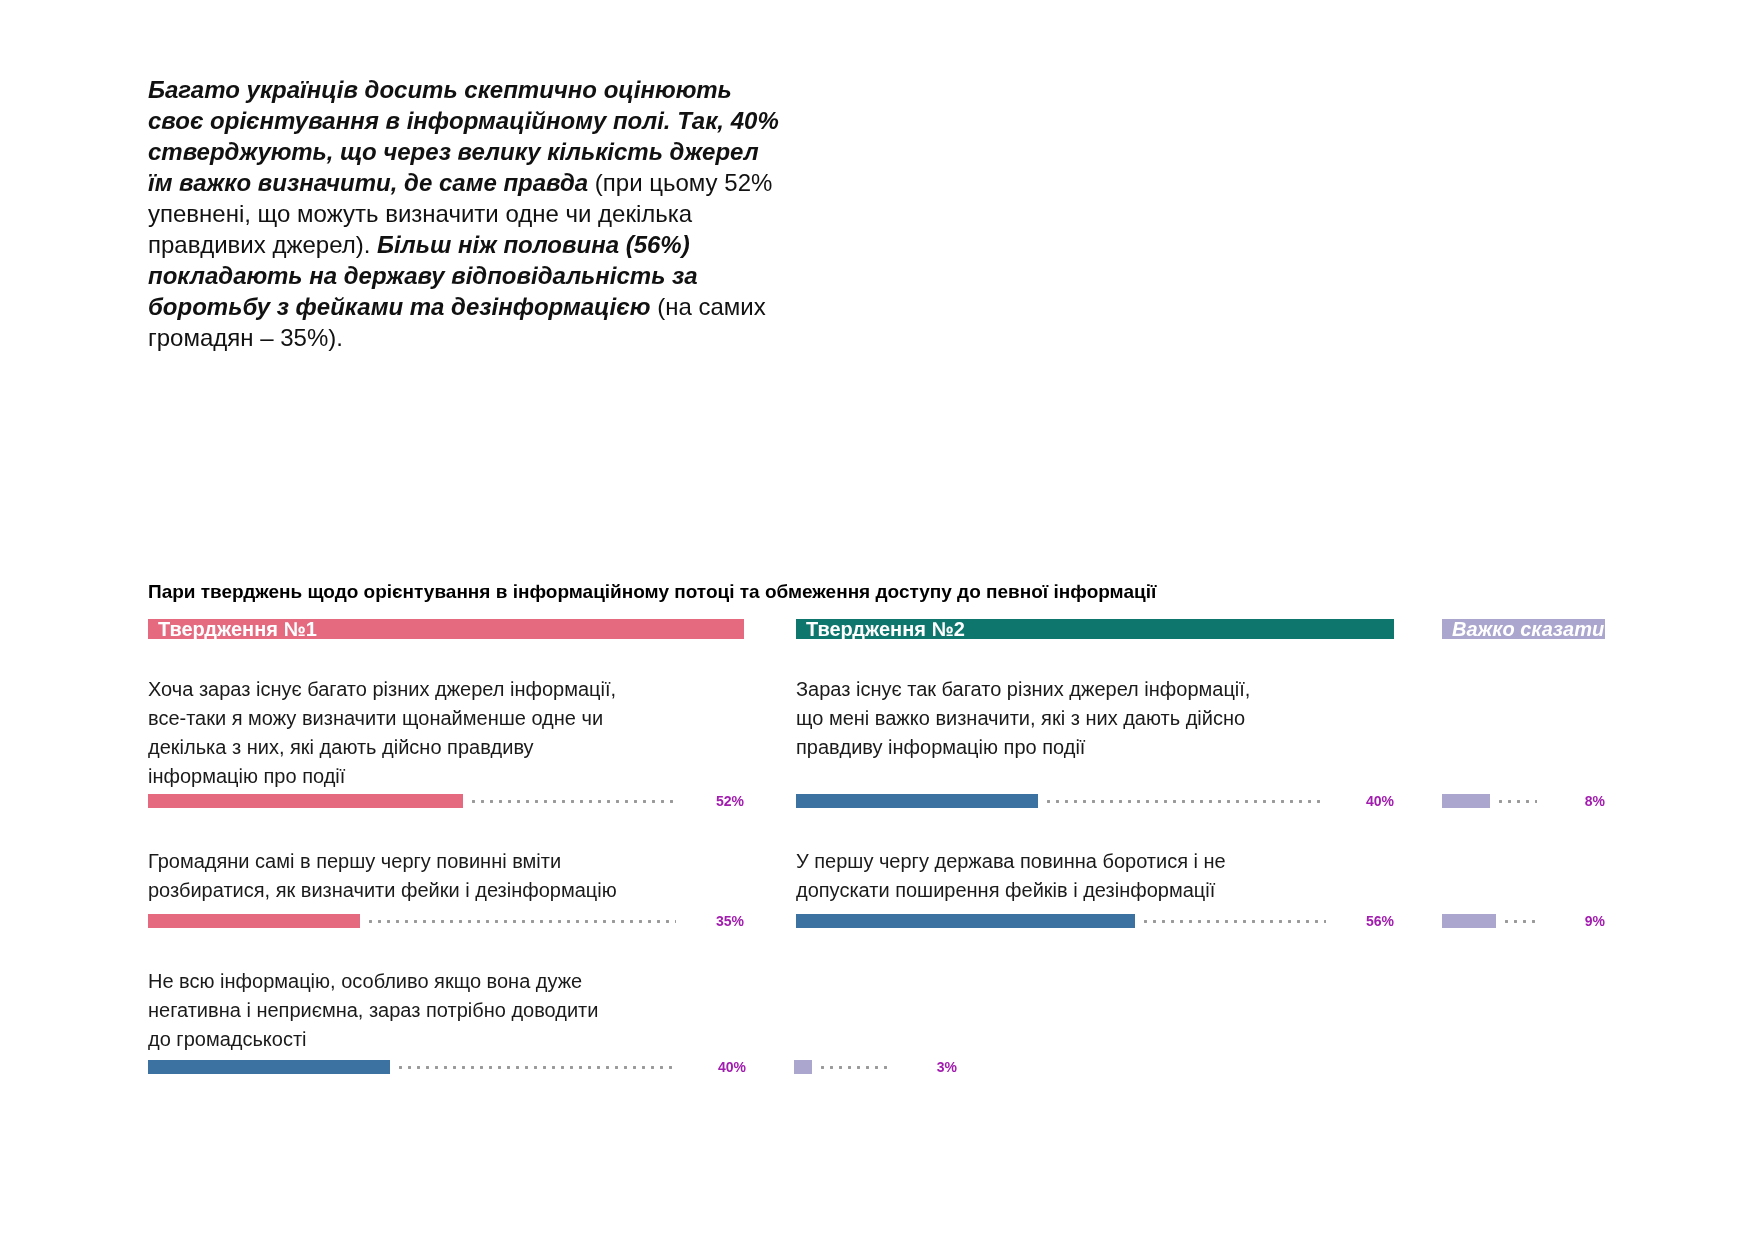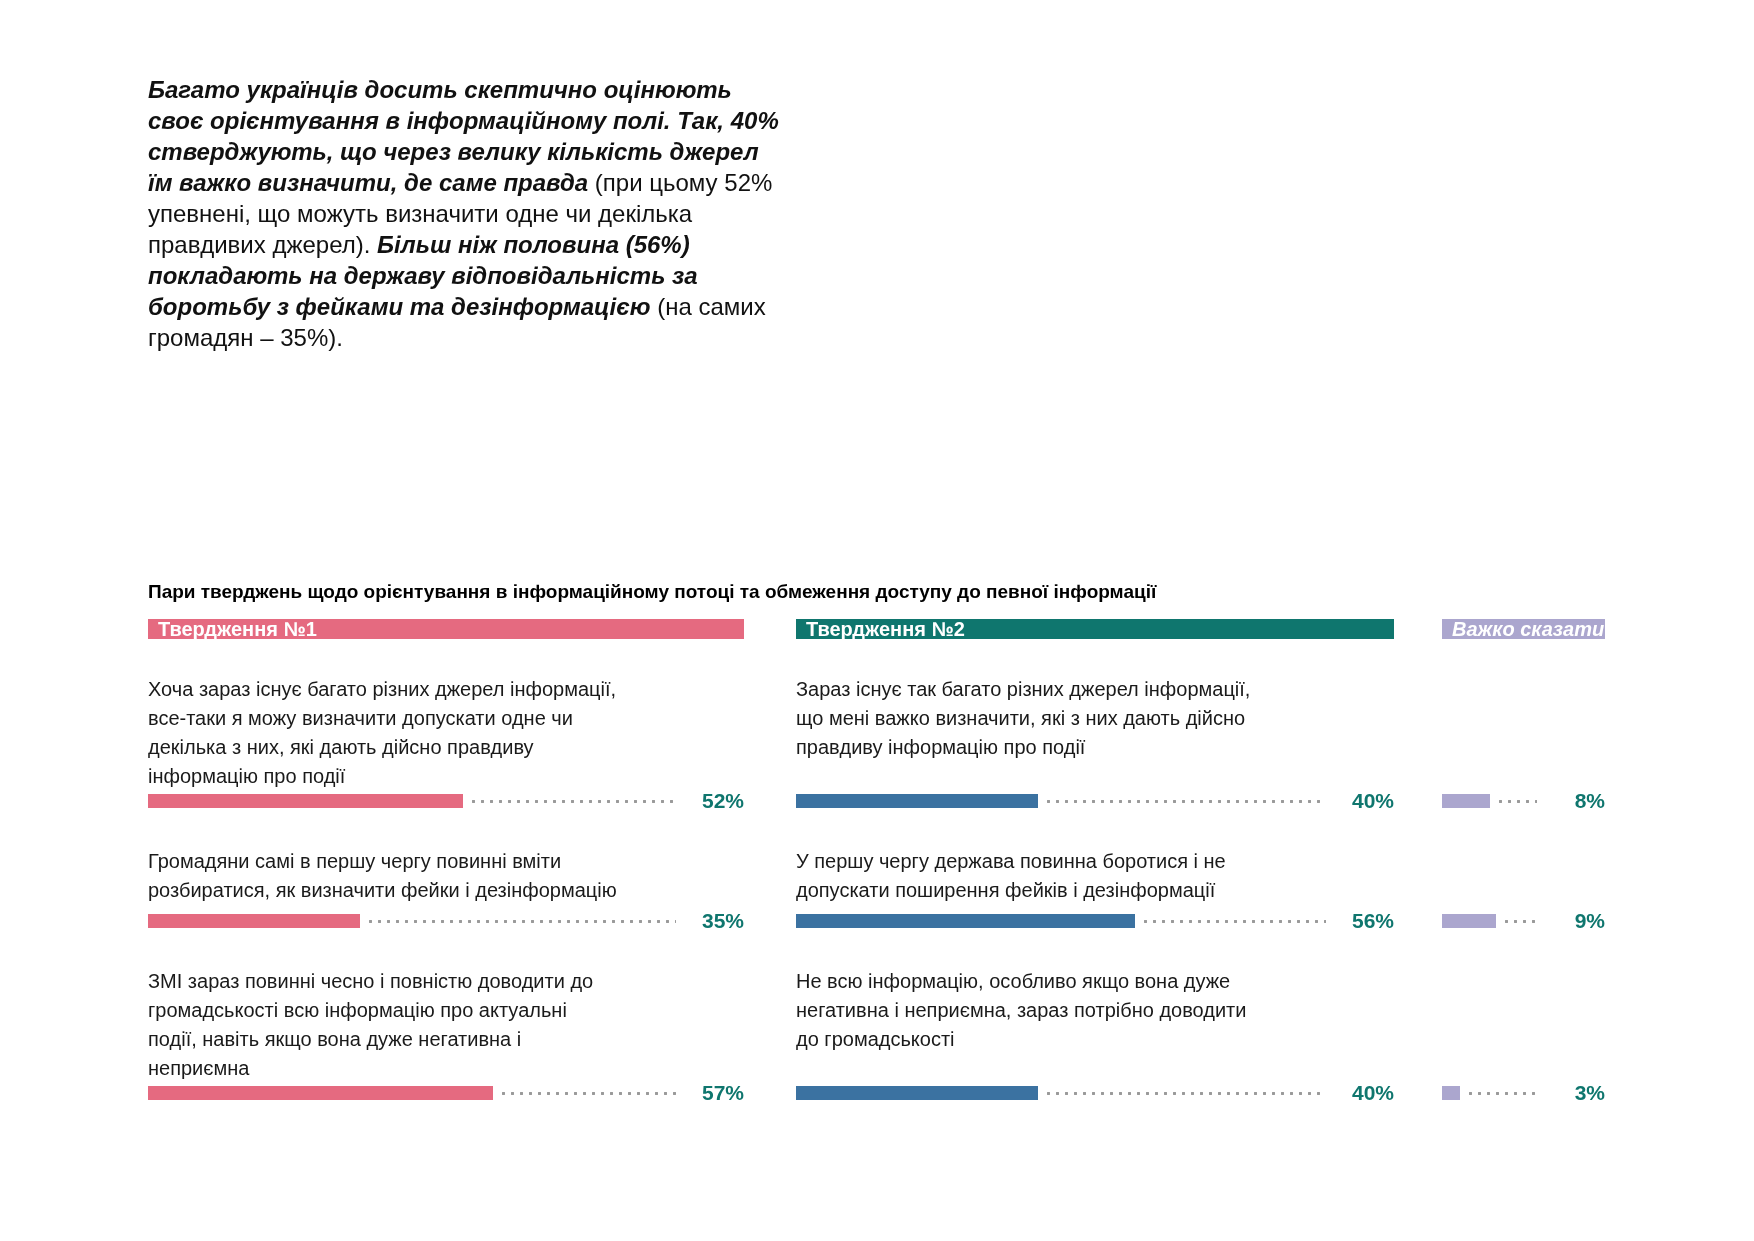--- a/index.html
+++ b/index.html
@@ -114,23 +114,23 @@
     margin: 0 10px 0 6px;
     background-image: radial-gradient(circle, #9a9a9a 1.4px, rgba(0,0,0,0) 1.6px);
     background-size: 9px 5px;
     background-position: left center;
     background-repeat: repeat-x;
   }
   .pct {
     flex: 0 0 auto;
     width: 58px;
     text-align: right;
-    font-size: 21px;
+    font-size: 14px;
     font-weight: bold;
-    color: #0f766e;
+    color: #a21caf;
   }
 </style>
 </head>
 <body>
 
 <div class="page">
 
 
   <div class="intro">
     <div class="intro-left"><span class="em">Багато українців досить скептично оцінюють своє орієнтування в інформаційному полі. Так, 40% стверджують, що через велику кількість джерел їм важко визначити, де саме правда</span><span> (при цьому 52% упевнені, що можуть визначити одне чи декілька правдивих джерел). </span><span class="em">Більш ніж половина (56%) покладають на державу відповідальність за боротьбу з фейками та дезінформацією</span><span> (на самих громадян – 35%).</span></div>
@@ -142,21 +142,21 @@
     <div class="cols">
       <div class="chip col-1" style="background: rgb(229, 106, 128);">Твердження №1</div>
       <div class="chip col-2" style="background: #0f766e;">Твердження №2</div>
       <div class="chip col-3" style="background: rgb(171, 166, 206); font-style: italic;">Важко сказати</div>
     </div>
 
     <div class="rows">
 
       <div class="row row-1">
         <div class="cell col-1">
-          <div class="statement">Хоча зараз існує багато різних джерел інформації, все-таки я можу визначити допускати одне чи декілька з них, які дають дійсно правдиву інформацію про події</div>
+          <div class="statement">Хоча зараз існує багато різних джерел інформації, все-таки я можу визначити щонайменше одне чи декілька з них, які дають дійсно правдиву інформацію про події</div>
           <div class="bar-line">
             <div class="bar" style="width: 314.6px; background: rgb(229, 106, 128);"></div>
             <div class="dots"></div>
             <div class="pct">52%</div>
           </div>
         </div>
         <div class="cell col-2">
           <div class="statement">Зараз існує так багато різних джерел інформації, що мені важко визначити, які з них дають дійсно правдиву інформацію про події</div>
           <div class="bar-line">
             <div class="bar" style="width: 242px; background: rgb(59, 114, 161);"></div>
@@ -193,28 +193,20 @@
         <div class="cell col-3">
           <div class="bar-line">
             <div class="bar" style="width: 54.45px; background: rgb(171, 166, 206);"></div>
             <div class="dots"></div>
             <div class="pct">9%</div>
           </div>
         </div>
       </div>
 
       <div class="row row-3">
-        <div class="cell col-1">
-          <div class="statement">ЗМІ зараз повинні чесно і повністю доводити до громадськості всю інформацію про актуальні події, навіть якщо вона дуже негативна і неприємна</div>
-          <div class="bar-line">
-            <div class="bar" style="width: 344.85px; background: rgb(229, 106, 128);"></div>
-            <div class="dots"></div>
-            <div class="pct">57%</div>
-          </div>
-        </div>
         <div class="cell col-2">
           <div class="statement">Не всю інформацію, особливо якщо вона дуже негативна і неприємна, зараз потрібно доводити до громадськості</div>
           <div class="bar-line">
             <div class="bar" style="width: 242px; background: rgb(59, 114, 161);"></div>
             <div class="dots"></div>
             <div class="pct">40%</div>
           </div>
         </div>
         <div class="cell col-3">
           <div class="bar-line">

